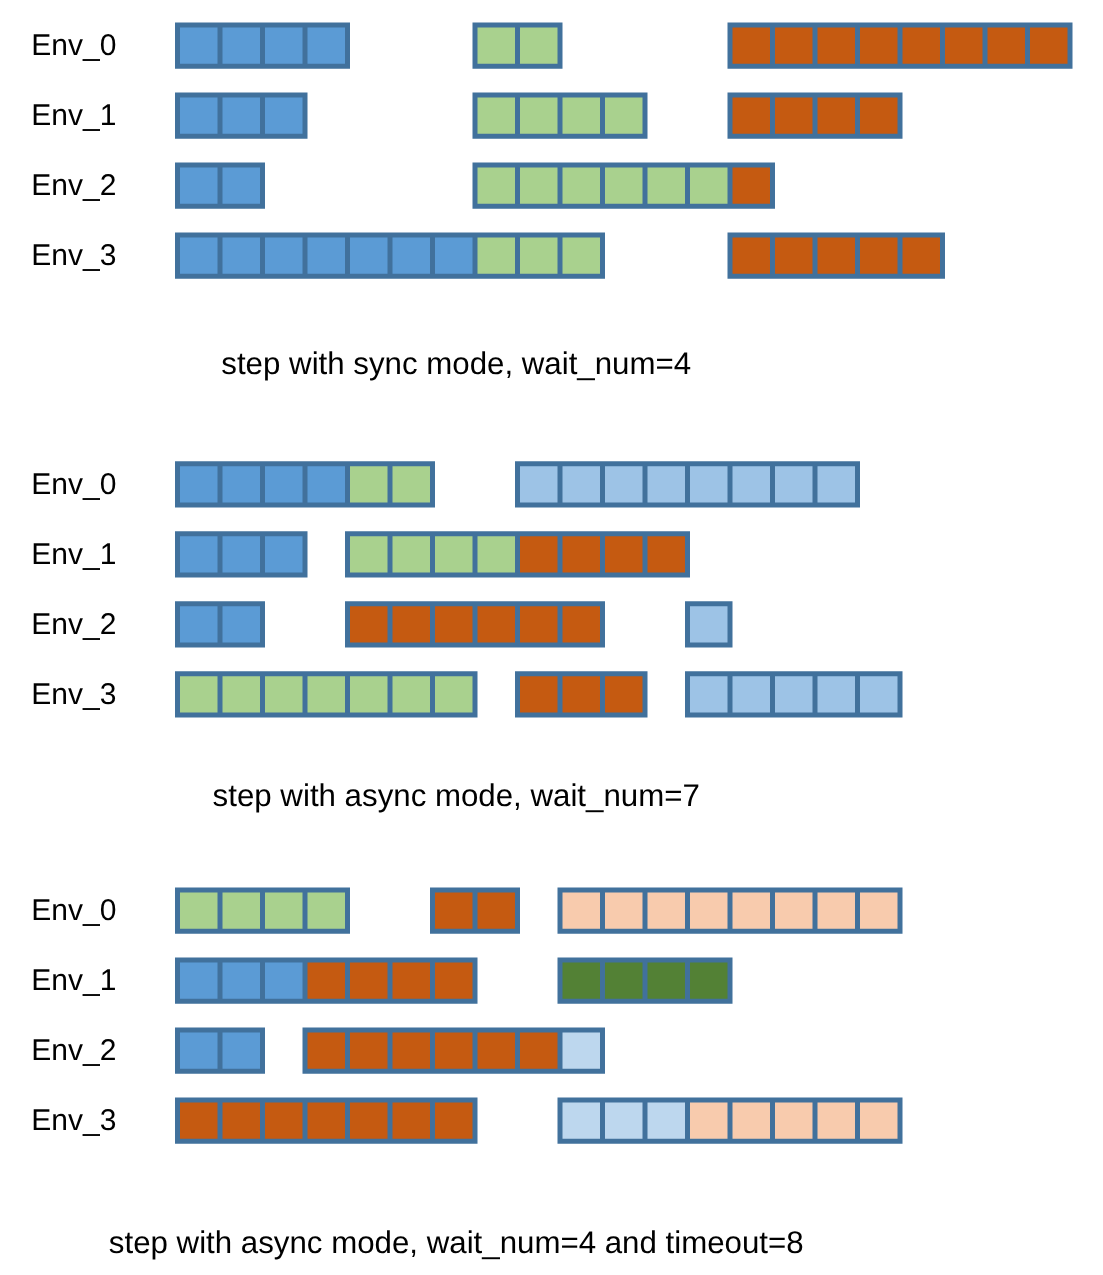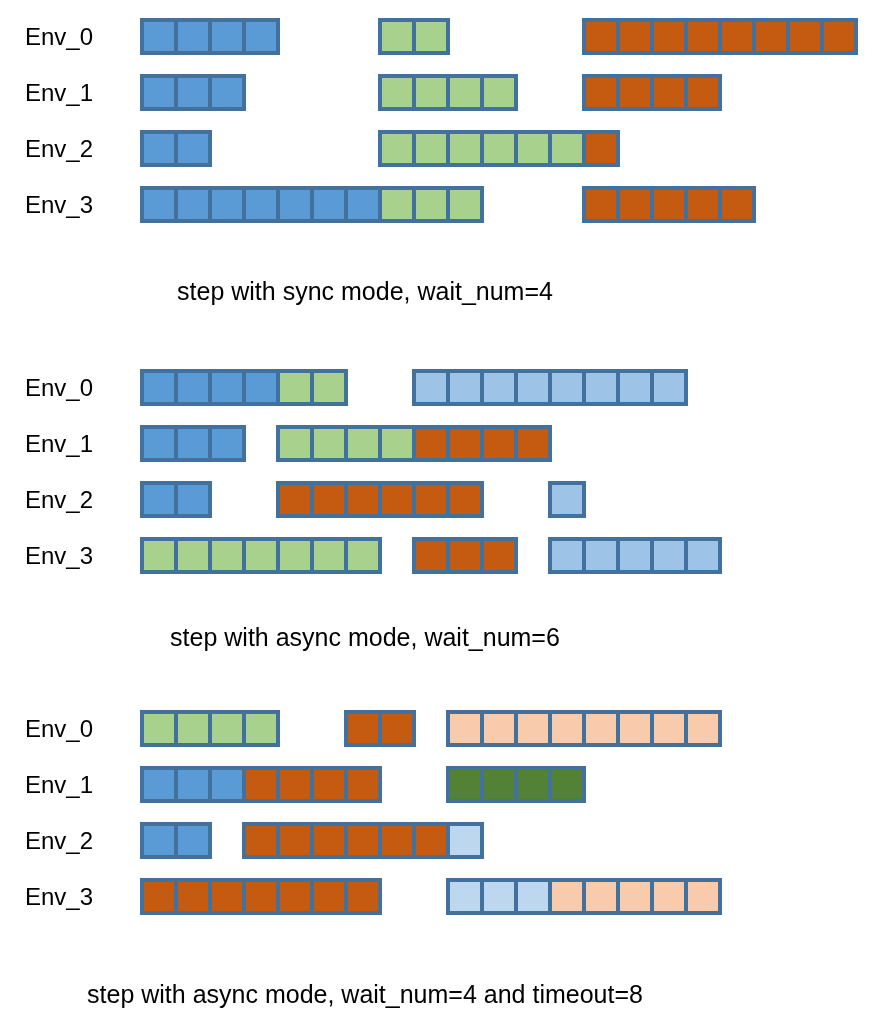--- a/index.html
+++ b/index.html
@@ -224,21 +224,21 @@
           <div class="step-cell" style="background: rgb(197, 90, 17);"></div>
         </div>
         <div class="step-block" style="left: 548px; background: rgb(65, 113, 156);">
           <div class="step-cell" style="background: rgb(157, 195, 230);"></div>
           <div class="step-cell" style="background: rgb(157, 195, 230);"></div>
           <div class="step-cell" style="background: rgb(157, 195, 230);"></div>
           <div class="step-cell" style="background: rgb(157, 195, 230);"></div>
           <div class="step-cell" style="background: rgb(157, 195, 230);"></div>
         </div>
       </div>
-      <div class="panel-caption" style="top: 622px;">step with async mode, wait_num=6</div>
+      <div class="panel-caption" style="top: 622px;">step with async mode, wait_num=7</div>
     </div>
     <div>
       <div class="env-row" style="top: 710px;">
         <div class="env-label">Env_0</div>
         <div class="step-block" style="left: 140px; background: rgb(65, 113, 156);">
           <div class="step-cell" style="background: rgb(169, 209, 142);"></div>
           <div class="step-cell" style="background: rgb(169, 209, 142);"></div>
           <div class="step-cell" style="background: rgb(169, 209, 142);"></div>
           <div class="step-cell" style="background: rgb(169, 209, 142);"></div>
         </div>

